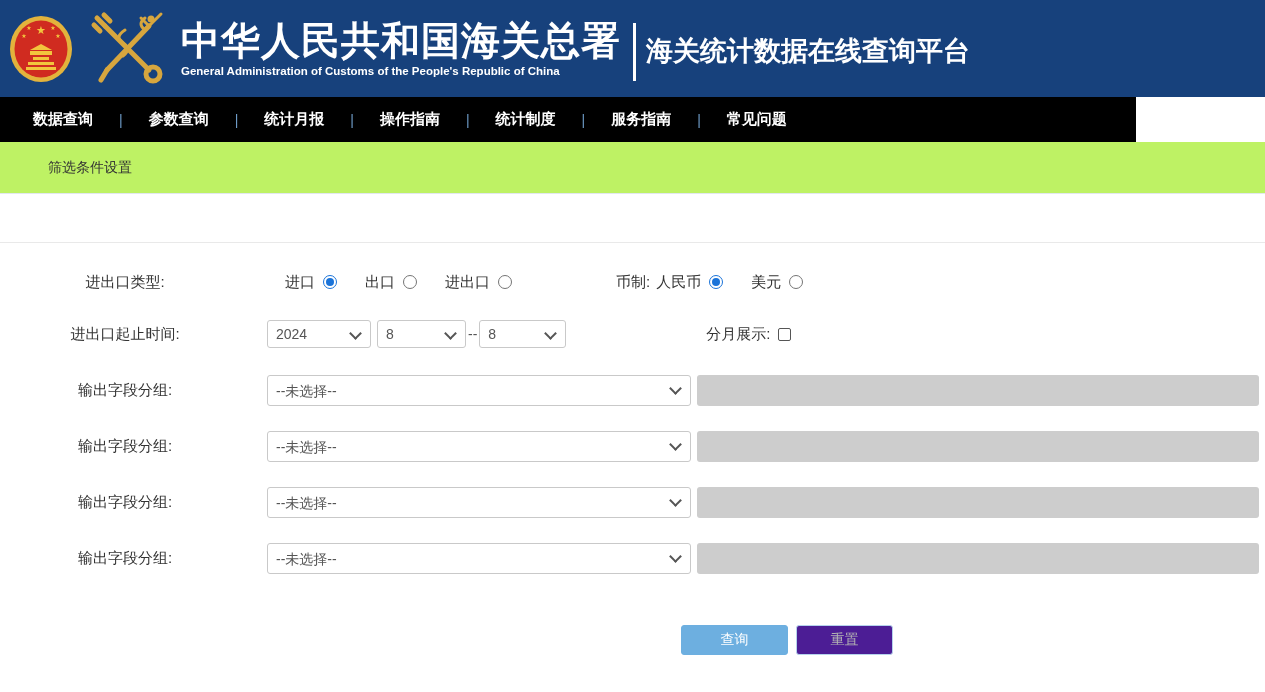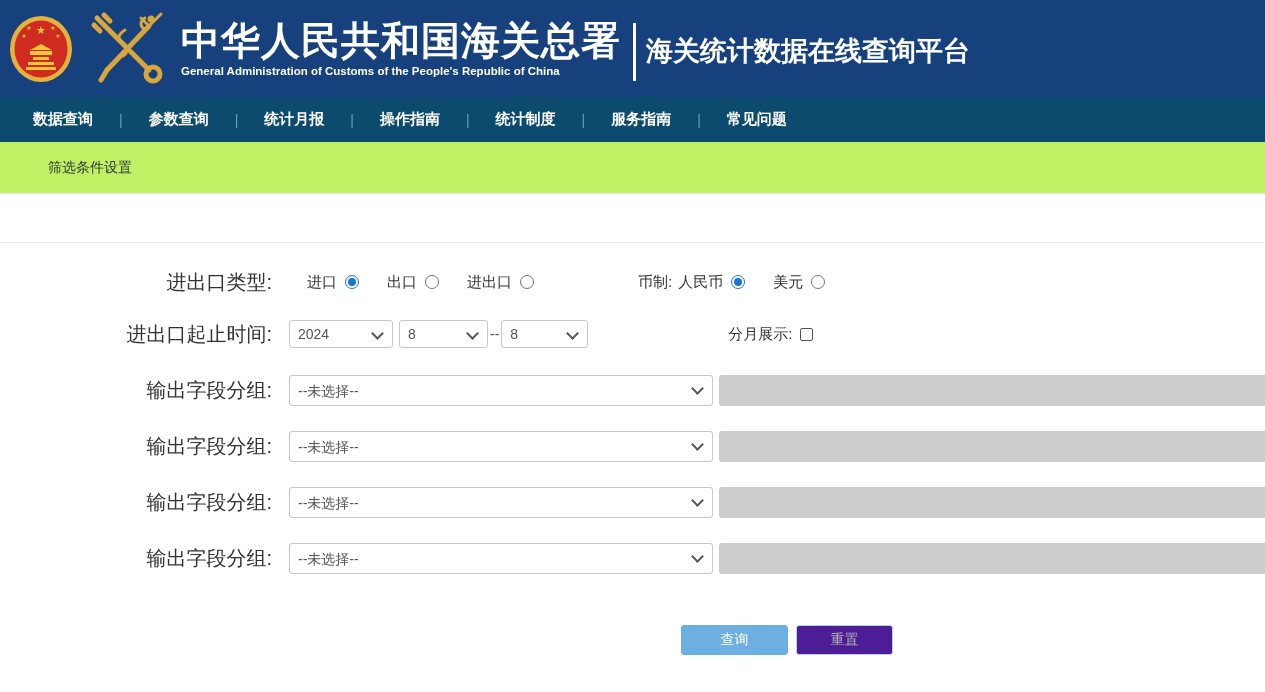--- a/index.html
+++ b/index.html
@@ -13,37 +13,37 @@
   .customs-logo { margin-left:14px; flex:0 0 auto; }
   .org-titles { margin-left:10px; display:flex; flex-direction:column; }
   .org-cn { font-family:"Liberation Serif","DejaVu Serif",serif; font-weight:700;
             font-size:39px; color:#fff; letter-spacing:1px; line-height:1.1; white-space:nowrap; }
   .org-en { font-size:11.5px; font-weight:700; color:#fff; margin-top:2px;
             letter-spacing:0px; white-space:nowrap; }
   .header-divider { width:3px; height:58px; background:#fff; margin:6px 10px 0 12px; }
   .platform-title { font-size:27px; font-weight:700; color:#fff; margin-top:4px; white-space:nowrap; }
 
   
-  .navbar { position:absolute; top:97px; left:0; width:1265px; height:45px;
-            background:#0c4a6e; display:flex; align-items:center; padding-left:33px; }
+  .navbar { position:absolute; top:97px; left:0; width:1136px; height:45px;
+            background:#000000; display:flex; align-items:center; padding-left:33px; }
   .nav-item { color:#fff; font-size:15px; font-weight:700; cursor:pointer; white-space:nowrap; }
   .nav-sep { color:#6D9AC6; font-size:14px; margin:0 26px; }
 
   
   .breadcrumb-bar { position:absolute; top:142px; left:0; width:1265px; height:52px;
                     background:#bef264; border-bottom:1px solid #E2E8EF;
                     display:flex; align-items:center; padding-left:48px; }
   .breadcrumb-title { font-size:14px; color:#333; }
 
   .content-divider { position:absolute; top:242px; left:0; width:1265px;
                      border-top:1px solid #E9E9E9; }
 
   
   .form-row { position:absolute; left:0; display:flex; align-items:center; }
-  .form-label { width:250px; text-align:right; font-size:20px; color:#333; flex:0 0 auto;margin-left:22px; }
+  .form-label { width:250px; text-align:center; font-size:15px; color:#333; flex:0 0 auto; }
 
   .opt { display:flex; align-items:center; }
   .opt-text { font-size:15px; color:#333; }
   .radio { width:14px; height:14px; border-radius:50%; background:#fff;
            border:1px solid #757575; margin-left:8px; position:relative; flex:0 0 auto; cursor:pointer; }
   .radio.checked { border:1px solid #1A73D9; }
   .radio.checked::after { content:""; position:absolute; left:2px; top:2px;
            width:8px; height:8px; border-radius:50%; background:#1A73D9; }
 
   .select-wrap { position:relative; height:28px; flex:0 0 auto; }

